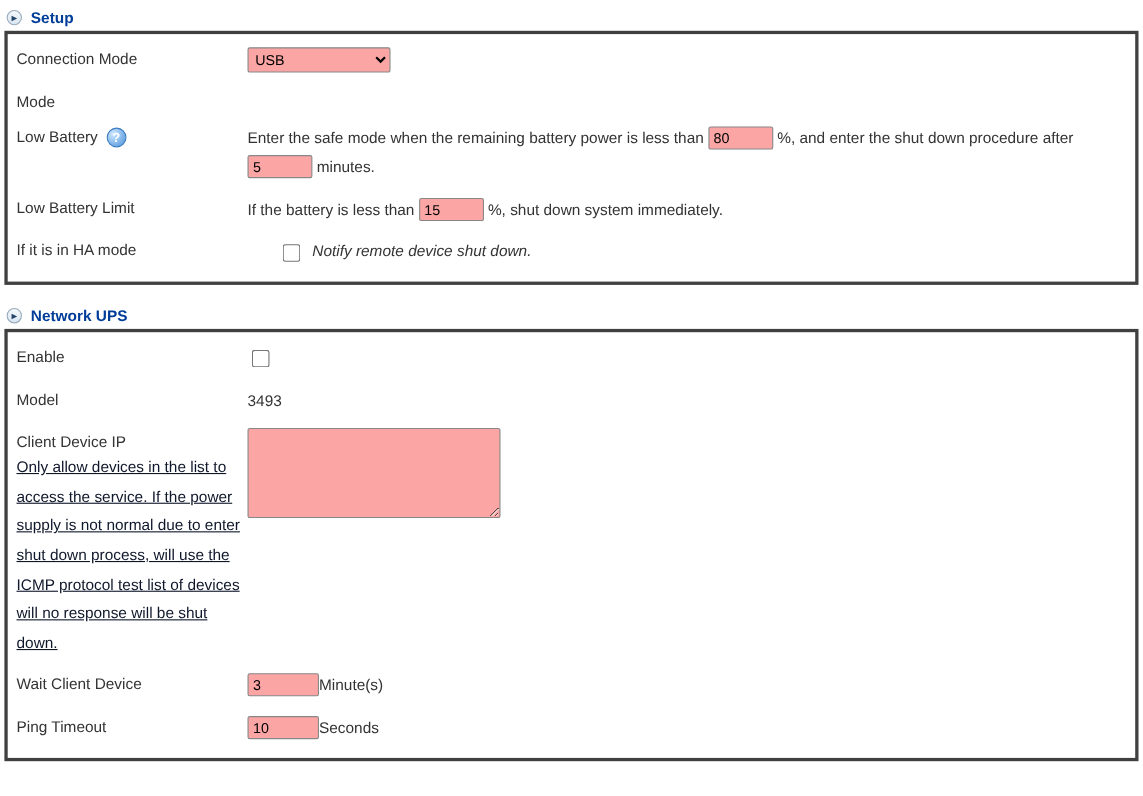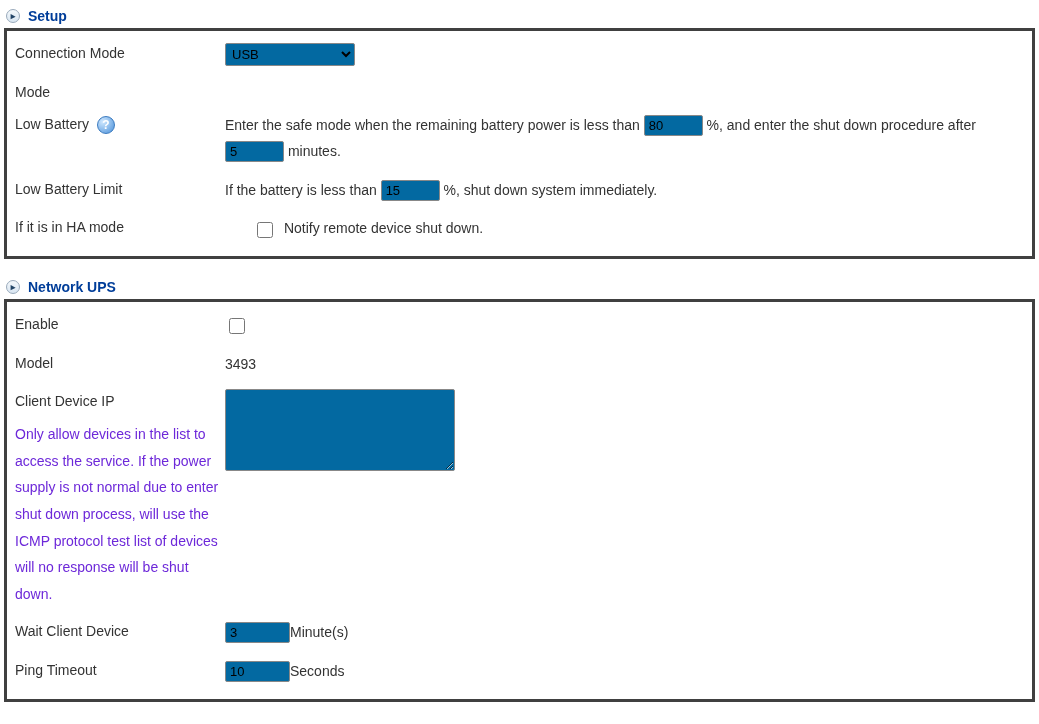--- a/index.html
+++ b/index.html
@@ -40,36 +40,37 @@
     display: flex;
     align-items: flex-start;
     padding: 6px 8px;
   }
   .label-col {
     flex: 0 0 210px;
     padding-top: 4px;
     color: #333;
   }
   .label-col .hint {
-    color: #6d28d9;
+    color: #0f172a;
     line-height: 1.9;
     display: block;
-    margin-top: 12px;
+    margin-top: 2px;
+    text-decoration: underline;
   }
   .value-col {
     flex: 1;
     line-height: 1.9;
   }
   select, input[type=text], textarea {
     font-family: inherit;
     font-size: 13px;
     border: 1px solid #888;
     border-radius: 2px;
     padding: 2px 4px;
-    background: #0369a1;
+    background: #fca5a5;
   }
   select { padding: 2px 2px; }
   .inline-num {
     width: 59px;
     text-align: left;
   }
   input[type=checkbox] {
     width: 16px; height: 16px;
     vertical-align: middle;
   }
@@ -132,21 +133,21 @@
     <div class="label-col">Low Battery Limit</div>
     <div class="value-col">
       <span>If the battery is less than </span><input type="text" class="inline-num" value="15" style=""><span> %, shut down system immediately.</span>
     </div>
   </div>
 
   <div class="row">
     <div class="label-col">If it is in HA mode</div>
     <div class="value-col" style="padding-left:28px;">
       <input type="checkbox" style="">
-      <span style="margin-left:4px;">Notify remote device shut down.</span>
+      <span style="margin-left:4px;font-style:italic;">Notify remote device shut down.</span>
     </div>
   </div>
 
 </div>
 
 <div class="section-header">
   <span class="expand-icon">▸</span>
   <span>Network UPS</span>
 </div>
 <div class="panel">

